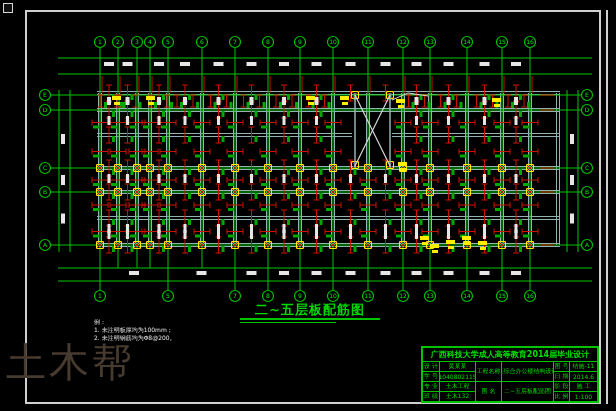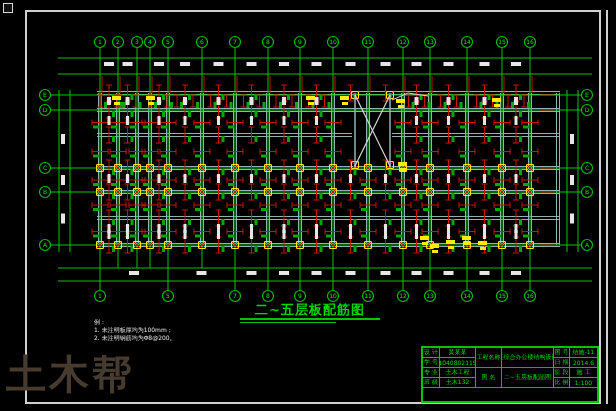--- a/index.html
+++ b/index.html
@@ -9,21 +9,21 @@
                 border:2px solid #cfcfcf;}
   #paper-border-right{position:absolute;left:606px;top:10px;width:0;height:394px;
                 border-left:2px solid #cfcfcf;}
   #grip{position:absolute;left:3px;top:3px;width:8px;height:8px;border:1px solid #d8d8d8;background:#111;}
   #cad{position:absolute;left:0;top:0;}
   #plan-title{position:absolute;left:238px;top:301px;width:144px;text-align:center;
               color:#00d800;font-size:13px;font-weight:bold;letter-spacing:1px;white-space:nowrap;}
   #plan-title-rule1{position:absolute;left:240px;top:318px;width:140px;height:2px;background:#00c400;}
   #plan-title-rule2{position:absolute;left:240px;top:322px;width:96px;height:1px;background:#00c400;}
   #notes{position:absolute;left:94px;top:318px;color:#e8e8e8;font-size:6px;line-height:8px;white-space:nowrap;}
-  #watermark-logo{position:absolute;left:6px;top:352px;font-size:40px;font-weight:bold;
+  #watermark-logo{position:absolute;left:6px;top:340px;font-size:40px;font-weight:normal;
                   color:#473a2f;letter-spacing:3px;line-height:44px;}
   #watermark-url{position:absolute;left:30px;top:383px;font-size:14px;font-weight:bold;
                  color:#5a4a3d;letter-spacing:1px;}
   
   #titleblock{position:absolute;left:421px;top:346px;width:178px;height:57px;
               border:2px solid #00c400;box-sizing:border-box;background:#000;}
   #tb-banner{height:13px;line-height:13px;border-bottom:1px solid #00c400;text-align:center;
              color:#00e000;font-size:8px;font-weight:bold;white-space:nowrap;overflow:hidden;}
   #tb-grid{display:grid;grid-template-columns:17px 36px 26px 52px 16px 27px;
            grid-template-rows:repeat(4,1fr);height:40px;}
@@ -1321,20 +1321,21 @@
 
   <div id="notes">
     <div>例：</div>
     <div>1. 未注明板厚均为100mm；</div>
     <div>2. 未注明钢筋均为Φ8@200。</div>
   </div>
 
   <div id="watermark-logo">土木帮</div>
 
   <div id="titleblock">
+    <div id="tb-banner">广西科技大学成人高等教育2014届毕业设计</div>
     <div id="tb-grid">
       <div class="tb-cell">设 计</div>
       <div class="tb-cell">黄某某</div>
       <div class="tb-cell tb-span2">工程名称</div>
       <div class="tb-cell tb-span2">某综合办公楼结构设计</div>
       <div class="tb-cell">图 号</div>
       <div class="tb-cell tb-last">结施-11</div>
 
       <div class="tb-cell">学 号</div>
       <div class="tb-cell">1040802115</div>

